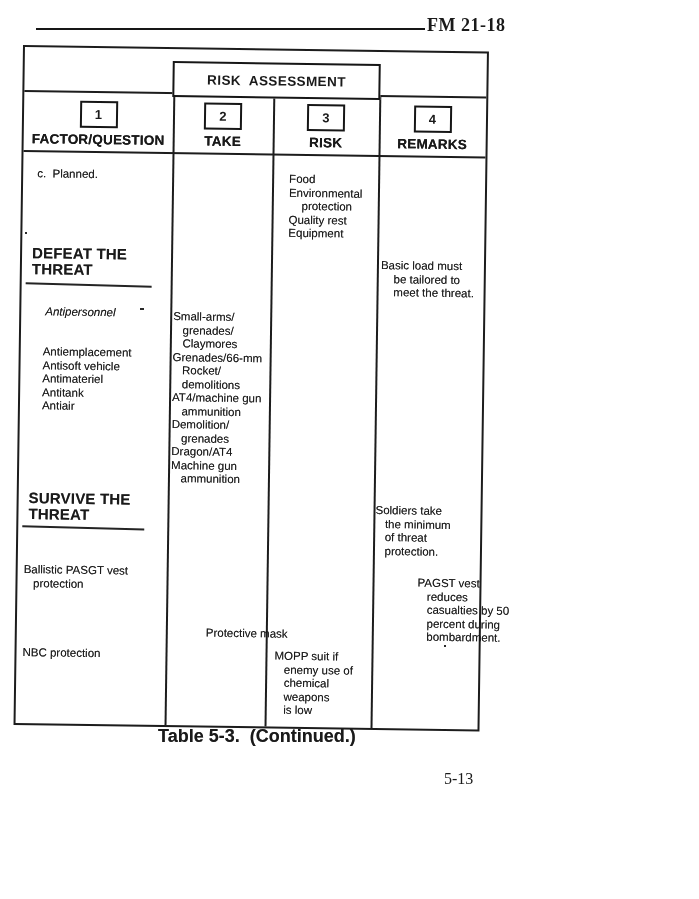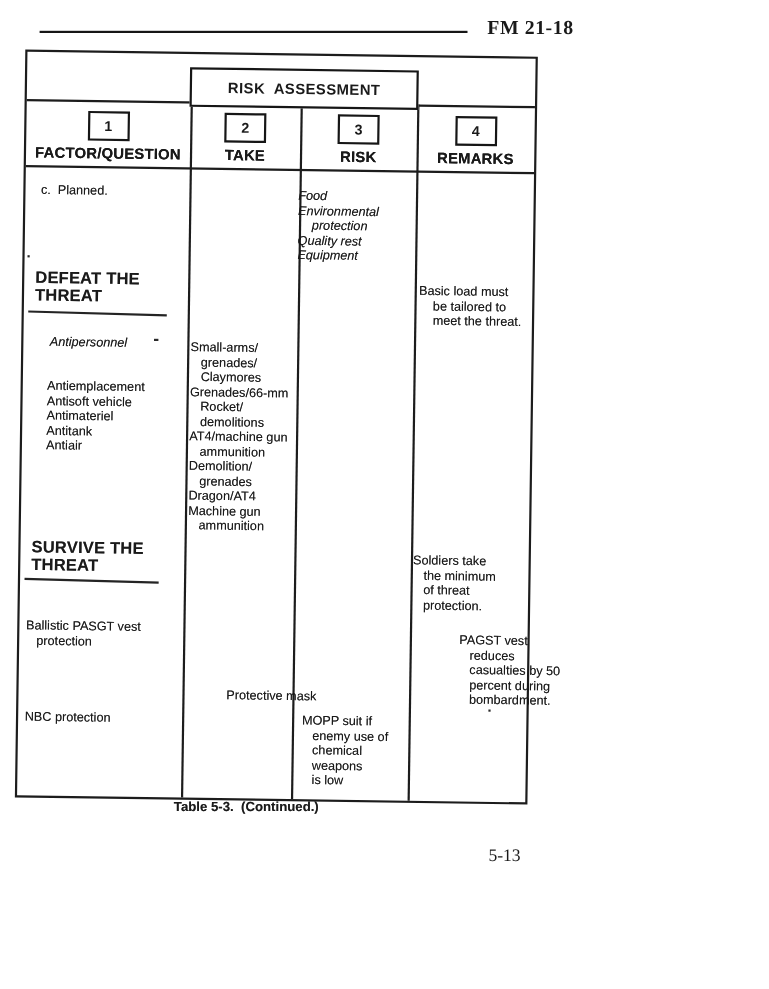--- a/index.html
+++ b/index.html
@@ -7,21 +7,21 @@
     width:699px;height:899px;position:relative;overflow:hidden;
     background:#ffffff;color:#1a1a1a;
     font-family:"Liberation Sans",sans-serif;
   }
   .abs{position:absolute;}
   
   .hdr-rule{left:36px;top:28px;width:389px;height:2px;background:#161616;}
   .doc-ref{
     left:427px;top:15px;
     font-family:"Liberation Serif",serif;font-size:18px;font-weight:600;
-    letter-spacing:.5px;white-space:pre;margin-left:16px;
+    letter-spacing:.5px;white-space:pre;
   }
   
   .tbl{
     left:23px;top:45px;width:462px;height:676px;
     border:2px solid #1c1c1c;background:#fff;
     transform:rotate(0.8deg);transform-origin:0 0;
   }
   .hline{position:absolute;left:0;width:100%;height:2px;background:#1c1c1c;}
   .vline{position:absolute;top:43px;width:2px;height:633px;background:#1c1c1c;}
   .risk-box{
@@ -49,21 +49,21 @@
     text-shadow:0 0 .4px rgba(0,0,0,.55);
   }
   .sect{
     position:absolute;font-size:15px;line-height:16px;font-weight:600;
     letter-spacing:.2px;white-space:pre;text-shadow:0 0 .4px rgba(0,0,0,.5);
   }
   .sect-rule{position:absolute;height:2px;background:#242424;transform:rotate(0.8deg);}
   
   .caption{
     left:158px;top:726px;
-    font-size:12px;font-weight:bold;white-space:pre;
+    font-size:18px;font-weight:bold;white-space:pre;
     text-shadow:0 0 .4px rgba(0,0,0,.5);
   }
   .page-num{
     left:444px;top:770px;
     font-family:"Liberation Serif",serif;font-size:16px;white-space:pre;
   }
   .speck{position:absolute;background:#2a2a2a;}
 </style>
 </head>
 <body>
@@ -125,21 +125,21 @@
    demolitions
 AT4/machine gun
    ammunition
 Demolition/
    grenades
 Dragon/AT4
 Machine gun
    ammunition</div>
     <div class="txt" style="left:153px;top:577px;padding-left:36px;">Protective mask</div>
 
-    <div class="txt" style="left:248px;top:122px;font-style:italic;">Food
+    <div class="txt" style="left:266px;top:122px;">Food
 Environmental
     protection
 Quality rest
 Equipment</div>
     <div class="txt" style="left:258px;top:599px;">MOPP suit if
    enemy use of
    chemical
    weapons
    is low</div>
 

